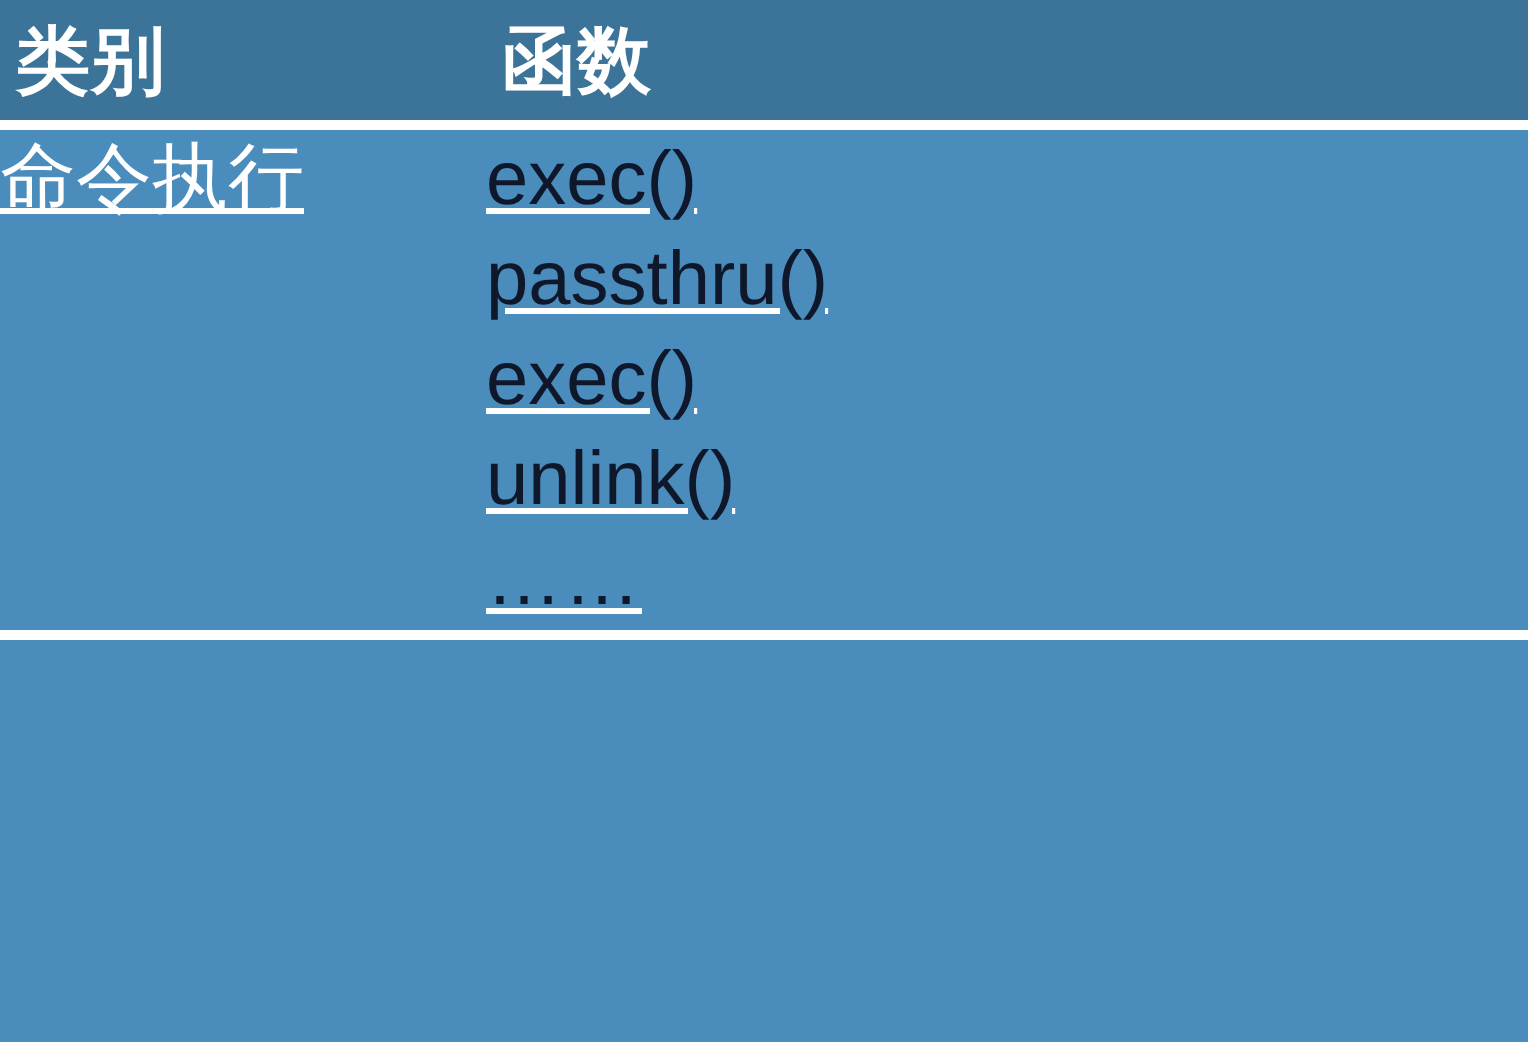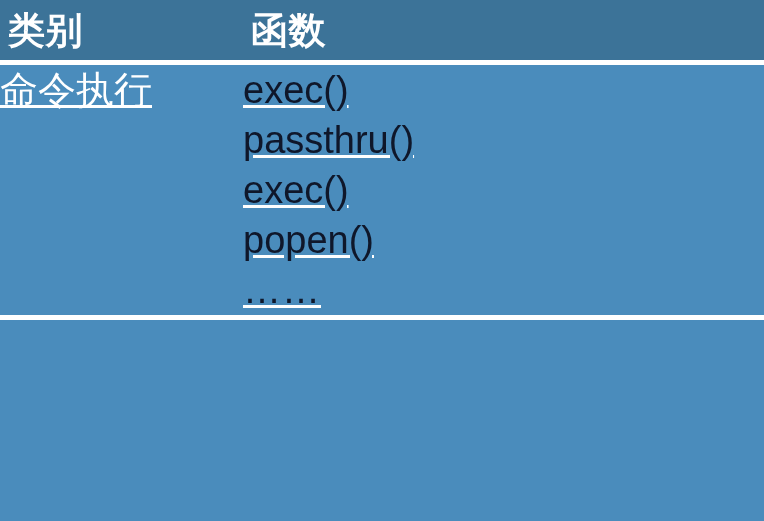--- a/index.html
+++ b/index.html
@@ -134,21 +134,21 @@
         <td></td>
       </tr>
 
       <tr class="body-row">
         <td class="category-cell">命令执行</td>
         <td class="vdivider"></td>
         <td class="function-cell">
           <span class="fn-line">exec()</span>
           <span class="fn-line">passthru()</span>
           <span class="fn-line">exec()</span>
-          <span class="fn-line">popen()</span>
+          <span class="fn-line">unlink()</span>
           <span class="fn-line ellipsis-line">……</span>
         </td>
       </tr>
 
       <tr class="hdivider-row">
         <td></td>
         <td></td>
         <td></td>
       </tr>
 

